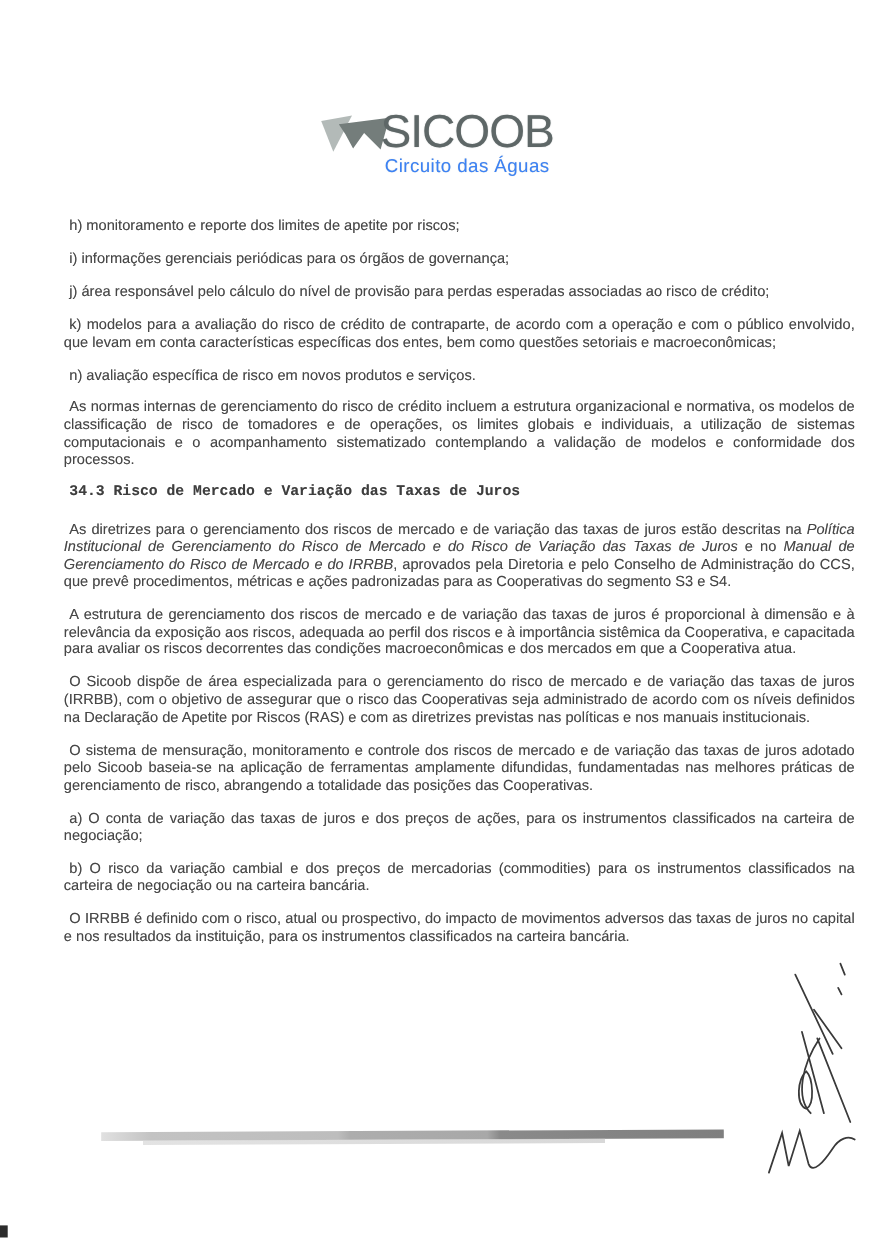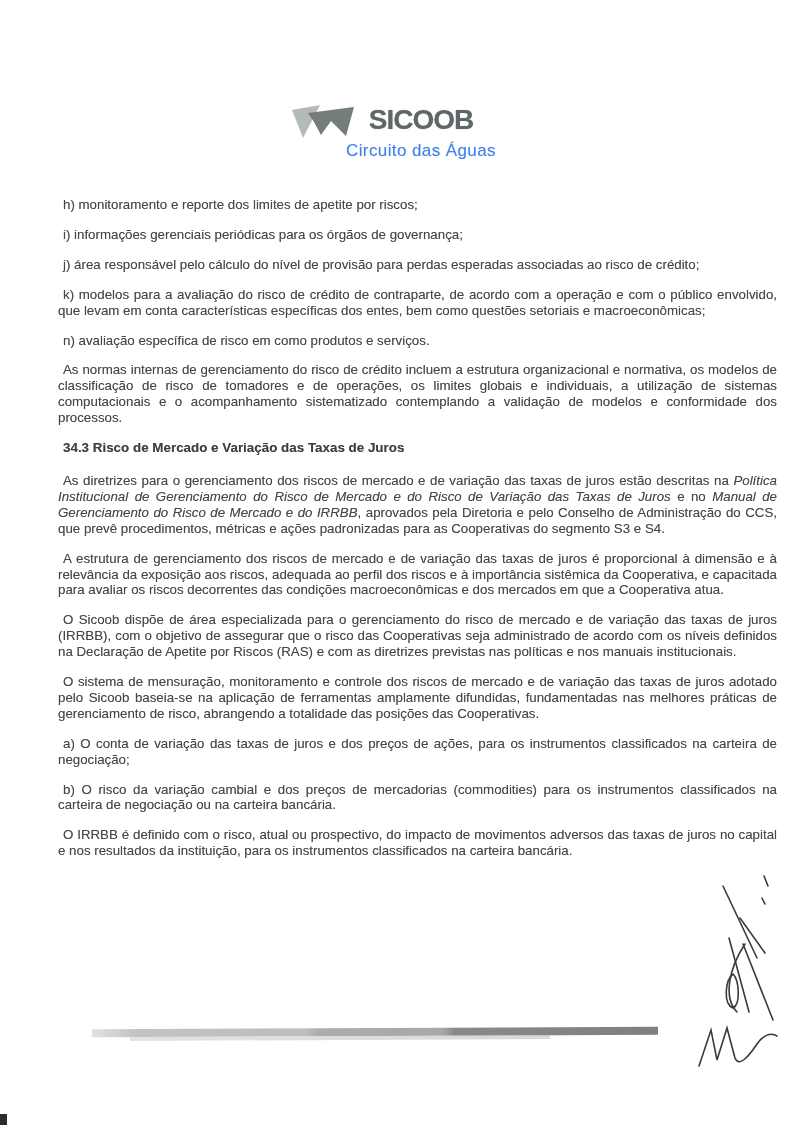--- a/index.html
+++ b/index.html
@@ -12,21 +12,21 @@
     overflow:hidden;
   }
   
   .logo{
     position:absolute;left:290px;top:100px;width:220px;
     display:flex;align-items:flex-start;
   }
   .logo-mark{flex:0 0 auto;margin-top:4px;}
   .logo-textcol{display:flex;flex-direction:column;align-items:center;margin-left:-10px;}
   .logo-brand{
-    font-size:28px;font-weight:bold;letter-spacing:-1px;
+    font-size:42px;font-weight:normal;letter-spacing:-1px;
     color:#5e6767;line-height:40px;
     text-shadow:0 0 1px rgba(94,103,103,.55);
   }
   .logo-sub{
     font-size:17px;color:#3b82f6;letter-spacing:.4px;
     line-height:20px;margin-top:1px;
     text-shadow:0 0 .8px rgba(148,157,153,.5);
   }
   
   .content{
@@ -35,20 +35,21 @@
     text-align:justify;
     text-shadow:0 0 .6px rgba(70,70,70,.45);
   }
   .content p{margin:0 0 14px 0;text-indent:5px;}
   .content p.item{margin-bottom:14px;}
   .content p.last{margin-bottom:0;}
   .section-heading{
     font-weight:bold;color:#3e3e3e;
     margin:5px 0 17px 0;text-indent:5px;text-align:left;
     font-size:13.4px;
+    font-family:Liberation Mono, monospace;
   }
   .italic{font-style:italic;}
   
   .scan-bar{
     position:absolute;left:92px;top:1028px;width:566px;height:8px;
     transform:rotate(-.25deg);
     background:
       linear-gradient(90deg,
         rgba(200,200,200,.55) 0%,
         #c3c3c3 8%,
@@ -85,21 +86,21 @@
       <div class="logo-brand">SICOOB</div>
       <div class="logo-sub">Circuito das Águas</div>
     </div>
   </div>
 
   <div class="content">
     <p class="item">h) monitoramento e reporte dos limites de apetite por riscos;</p>
     <p class="item">i) informações gerenciais periódicas para os órgãos de governança;</p>
     <p class="item">j) área responsável pelo cálculo do nível de provisão para perdas esperadas associadas ao risco de crédito;</p>
     <p class="item">k) modelos para a avaliação do risco de crédito de contraparte, de acordo com a operação e com o público envolvido, que levam em conta características específicas dos entes, bem como questões setoriais e macroeconômicas;</p>
-    <p class="item">n) avaliação específica de risco em como produtos e serviços.</p>
+    <p class="item">n) avaliação específica de risco em novos produtos e serviços.</p>
 
     <p>As normas internas de gerenciamento do risco de crédito incluem a estrutura organizacional e normativa, os modelos de classificação de risco de tomadores e de operações, os limites globais e individuais, a utilização de sistemas computacionais e o acompanhamento sistematizado contemplando a validação de modelos e conformidade dos processos.</p>
 
     <div class="section-heading">34.3 Risco de Mercado e Variação das Taxas de Juros</div>
 
     <p><span>As diretrizes para o gerenciamento dos riscos de mercado e de variação das taxas de juros estão descritas na </span><span class="italic">Política Institucional de Gerenciamento do Risco de Mercado e do Risco de Variação das Taxas de Juros</span><span> e no </span><span class="italic">Manual de Gerenciamento do Risco de Mercado e do IRRBB</span><span>, aprovados pela Diretoria e pelo Conselho de Administração do CCS, que prevê procedimentos, métricas e ações padronizadas para as Cooperativas do segmento S3 e S4.</span></p>
 
     <p>A estrutura de gerenciamento dos riscos de mercado e de variação das taxas de juros é proporcional à dimensão e à relevância da exposição aos riscos, adequada ao perfil dos riscos e à importância sistêmica da Cooperativa, e capacitada para avaliar os riscos decorrentes das condições macroeconômicas e dos mercados em que a Cooperativa atua.</p>
 
     <p>O Sicoob dispõe de área especializada para o gerenciamento do risco de mercado e de variação das taxas de juros (IRRBB), com o objetivo de assegurar que o risco das Cooperativas seja administrado de acordo com os níveis definidos na Declaração de Apetite por Riscos (RAS) e com as diretrizes previstas nas políticas e nos manuais institucionais.</p>

